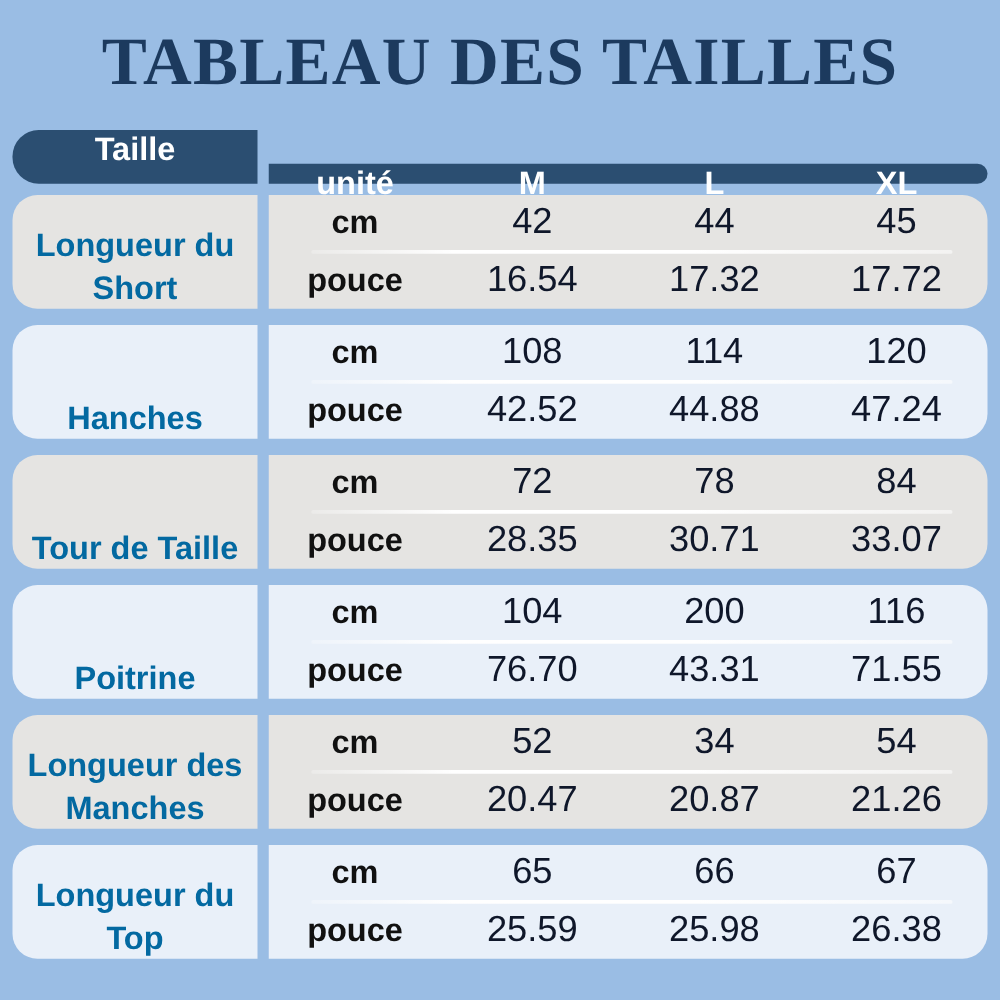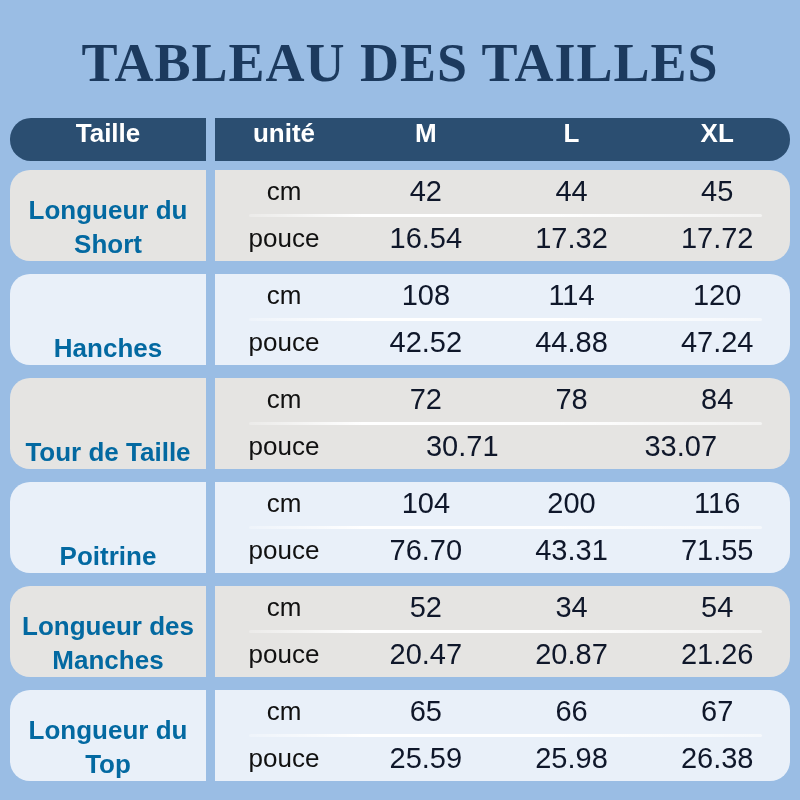--- a/index.html
+++ b/index.html
@@ -3,42 +3,42 @@
 <meta charset="utf-8">
 <style>
   * { box-sizing: border-box; }
   html, body {
     margin: 0; padding: 0;
     width: 800px; height: 800px;
     background: #9abde4;
     overflow: hidden;
     font-family: "Liberation Sans", "DejaVu Sans", sans-serif;
   }
-  .page { width: 780px; margin: 0 auto; padding-top: 32px; }
+  .page { width: 780px; margin: 0 auto; padding-top: 18px; }
 
   .title {
     margin: 0 0 22px 0;
     text-align: center;
     font-family: "Liberation Serif", "DejaVu Serif", serif;
     font-weight: 700;
     font-size: 54px;
     line-height: 1.18;
     letter-spacing: 1px;
     color: #1c3a5e;
   }
 
   
   .header-row { display: flex; gap: 9px; height: 43px; margin-bottom: 9px; }
   .header-cell {
     background: #2b4e71; color: #ffffff;
     font-weight: 700; font-size: 26px;
     display: flex; align-items: flex-start; justify-content: center;
   }
   .header-label { flex: 0 0 196px; border-radius: 21px 0 0 21px; }
-  .header-values { flex: 1 1 auto; border-radius: 0 21px 21px 0; padding: 0; }
+  .header-values { flex: 1 1 auto; border-radius: 0 21px 21px 0; padding: 0; margin-top: 27px; }
   .header-values .col-unit, .header-values .col {
     display: flex; align-items: center; justify-content: center; height: 100%;
   }
 
   
   .cols { display: flex; width: 100%; }
   .col-unit { flex: 0 0 24%; text-align: center; }
   .col { flex: 1 1 0; text-align: center; }
 
   
@@ -55,21 +55,21 @@
   }
   .values-cell {
     flex: 1 1 auto;
     border-radius: 0 20px 20px 0;
     display: flex; flex-direction: column; justify-content: center;
   }
   .row-gray  .label-cell, .row-gray  .values-cell { background: #e5e4e2; }
   .row-blue  .label-cell, .row-blue  .values-cell { background: #e9f0f9; }
 
   .subrow { display: flex; align-items: center; height: 44px; }
-  .subrow .col-unit { font-weight: 400; font-size: 26px; color: #111; }
+  .subrow .col-unit { font-weight: 700; font-size: 26px; color: #111; }
   .subrow .col { font-weight: 400; font-size: 29px; color: #0f172a; }
 
   .divider {
     height: 3px; border-radius: 2px;
     margin: 0 28px 0 34px;
     background: linear-gradient(to right,
       rgba(255,255,255,0.25), #ffffff 22%, #ffffff 60%, rgba(255,255,255,0.55));
   }
 </style>
 </head>
@@ -145,20 +145,21 @@
     <div class="values-cell">
       <div class="subrow">
         <div class="col-unit">cm</div>
         <div class="col">72</div>
         <div class="col">78</div>
         <div class="col">84</div>
       </div>
       <div class="divider"></div>
       <div class="subrow">
         <div class="col-unit">pouce</div>
+        <div class="col">28.35</div>
         <div class="col">30.71</div>
         <div class="col">33.07</div>
       </div>
     </div>
   </div>
 
   <div class="row row-blue">
     <div class="label-cell">
       <span>Poitrine</span>
     </div>

